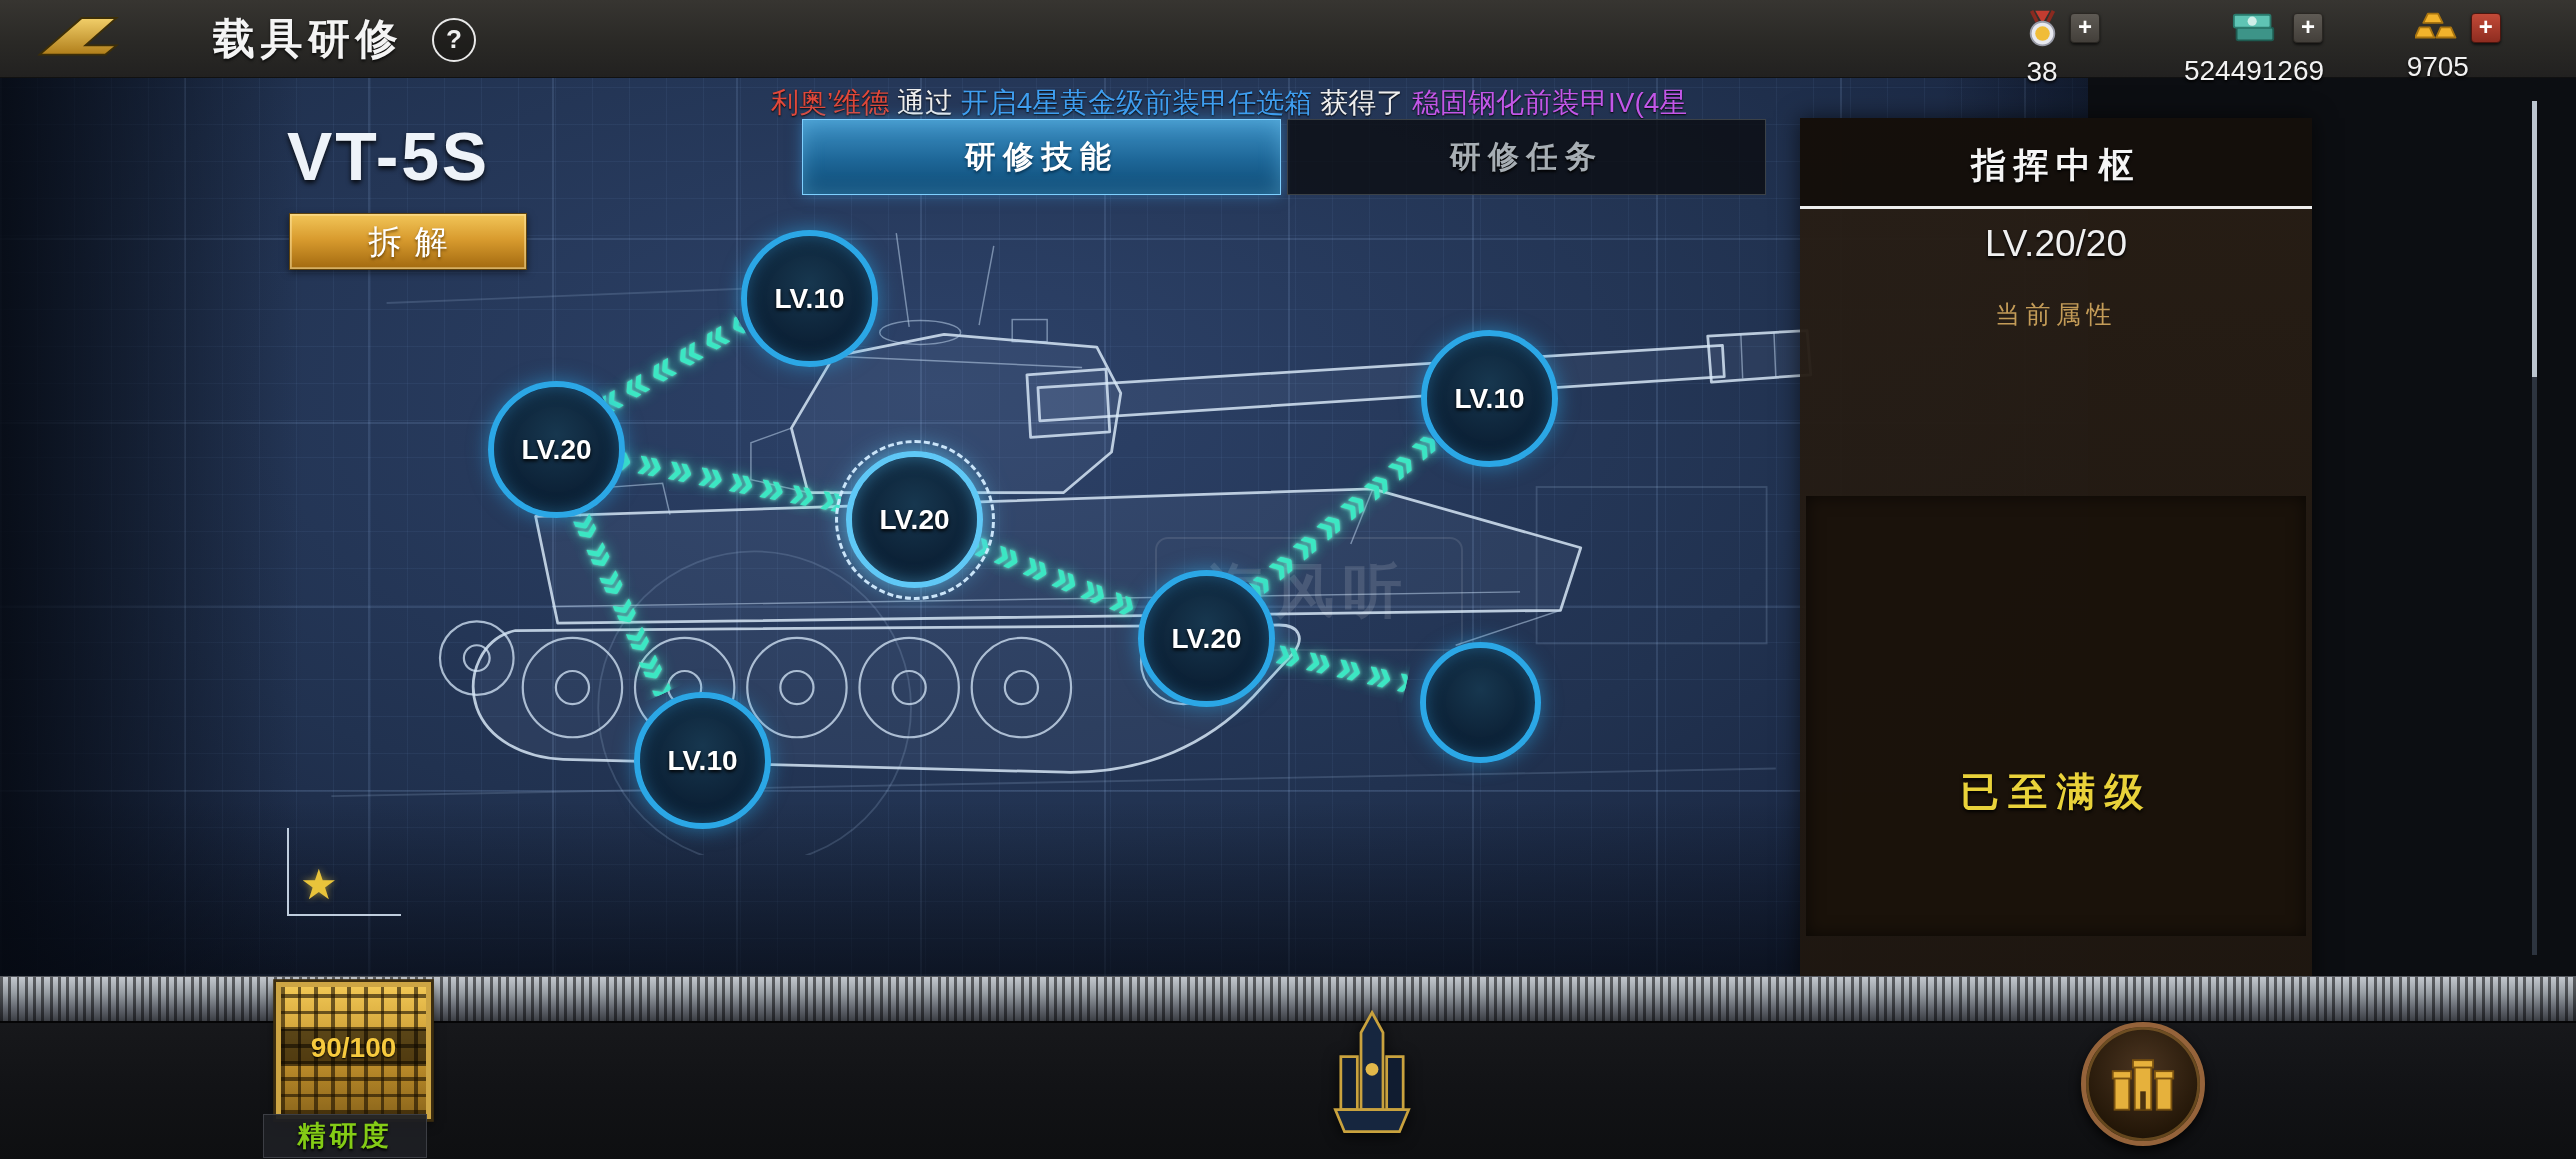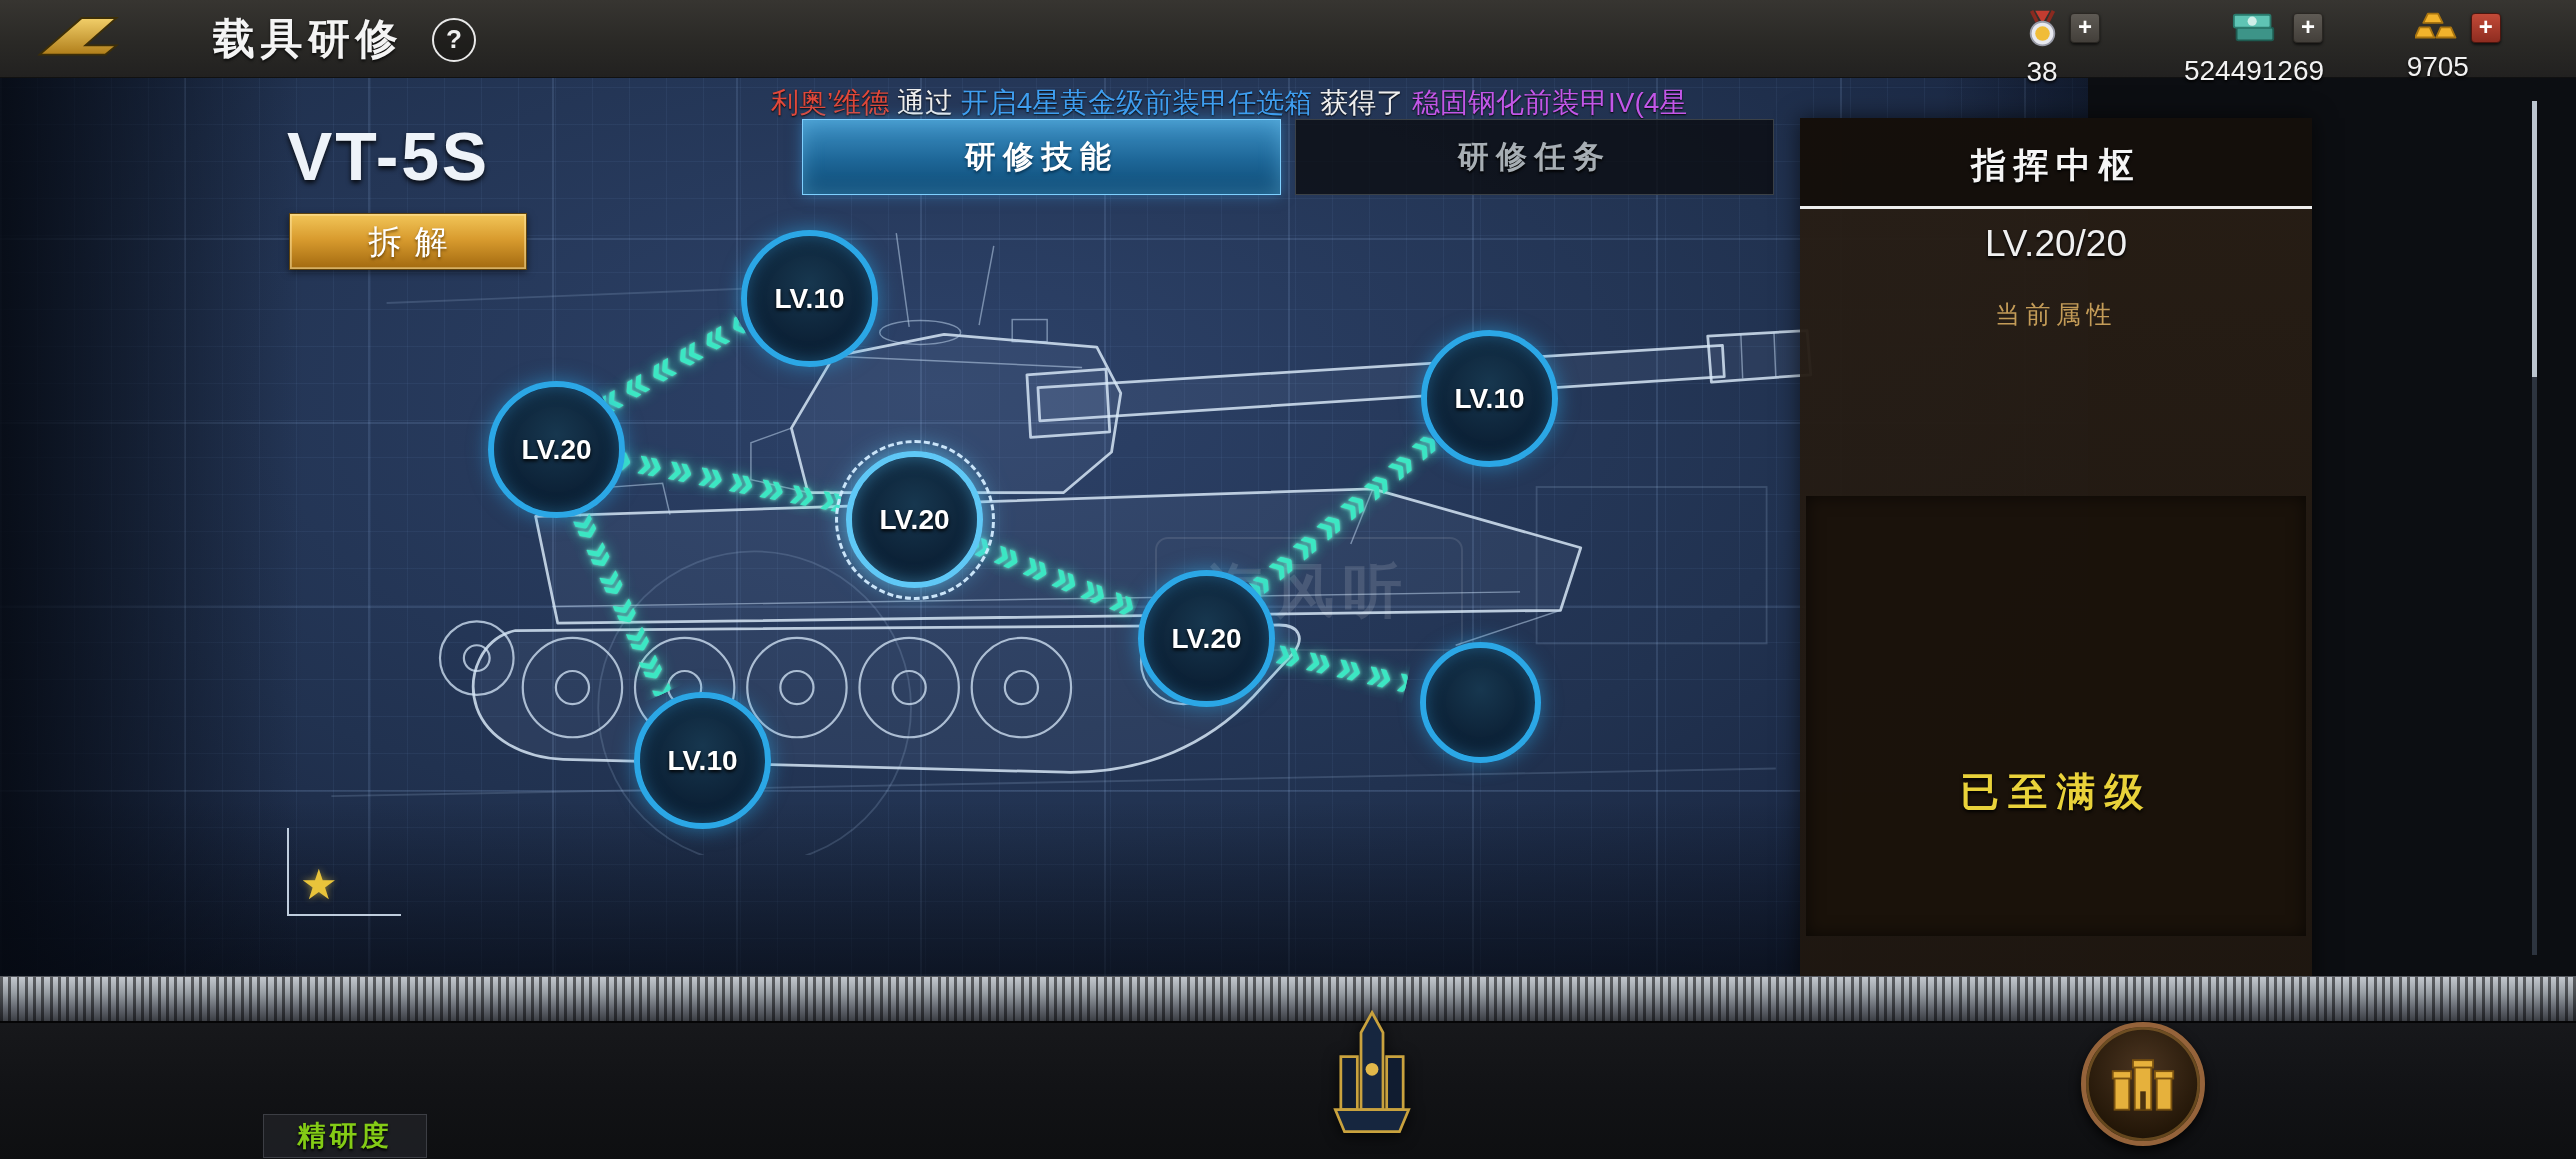--- a/index.html
+++ b/index.html
@@ -44,21 +44,21 @@
   .ticker span{display:inline;}
 
   .vt-name{position:absolute;left:287px;top:40px;font-size:68px;font-weight:bold;color:#eef3f9;
     letter-spacing:2.8px;text-shadow:0 2.8px 5.5px rgba(0,0,0,.8);z-index:5;}
   .dismantle{position:absolute;left:289px;top:136px;width:236px;height:55px;cursor:pointer;z-index:5;
     background:linear-gradient(180deg,#f2c659 0%,#d99c2f 45%,#a2690f 100%);
     border:0.9px solid #5f430c;box-shadow:inset 0 0 0 1.8px rgba(255,232,166,.55),0 2.8px 7.4px rgba(0,0,0,.55);
     color:#fff;font-size:33px;font-weight:normal;text-align:center;line-height:55px;letter-spacing:13px;
     text-indent:13px;text-shadow:0 1.8px 2.8px rgba(90,55,0,.8);}
 
-  .tabs{position:absolute;left:802px;top:42px;display:flex;gap:14px;z-index:6;justify-content:space-between;}
+  .tabs{position:absolute;left:802px;top:42px;display:flex;gap:6px;z-index:6;justify-content:space-between;}
   .tab{width:477px;height:74px;font-size:31px;font-weight:bold;text-align:center;line-height:74px;
     letter-spacing:7.4px;cursor:pointer;}
   .tab.active{color:#fff;background:linear-gradient(180deg,#3e92c6 0%,#1d6697 55%,#0e4a74 100%);
     border:0.9px solid #7fd0ff;box-shadow:inset 0 0 20px rgba(130,215,255,.35),0 0 13px rgba(60,160,230,.5);
     text-shadow:0 1.8px 2.8px rgba(0,40,70,.8);}
   .tab.inactive{color:#a7aeb4;background:rgba(10,12,15,.78);border:0.9px solid #3b4147;
     text-shadow:0 1.8px 2.8px #000;}
 
   .tank{position:absolute;left:276px;top:134px;z-index:2;}
 
@@ -294,20 +294,23 @@
     <div class="panel-level">LV.20/20</div>
     <div class="panel-sec">当前属性</div>
     <div class="panel-sub">
       <div class="max-label">已至满级</div>
     </div>
   </aside>
 
   <div class="bottombar">
     <div class="rail"></div>
 
+    <div class="refine">
+      <div class="value">90/100</div>
+    </div>
     <div class="refine-label">精研度</div>
 
     <div class="emblem-center">
       <svg width="88" height="132" viewBox="0 0 96 140">
         <path d="M48,4 L60,26 L60,110 L36,110 L36,26 Z" fill="#16263f" stroke="#c9a23e" stroke-width="3"></path>
         <path d="M14,52 L32,52 L32,110 L14,110 Z" fill="#101c30" stroke="#c9a23e" stroke-width="3"></path>
         <path d="M64,52 L82,52 L82,110 L64,110 Z" fill="#101c30" stroke="#c9a23e" stroke-width="3"></path>
         <path d="M8,110 L88,110 L78,134 L18,134 Z" fill="#16263f" stroke="#c9a23e" stroke-width="3"></path>
         <circle cx="48" cy="66" r="7" fill="#e2b84a"></circle>
       </svg>

